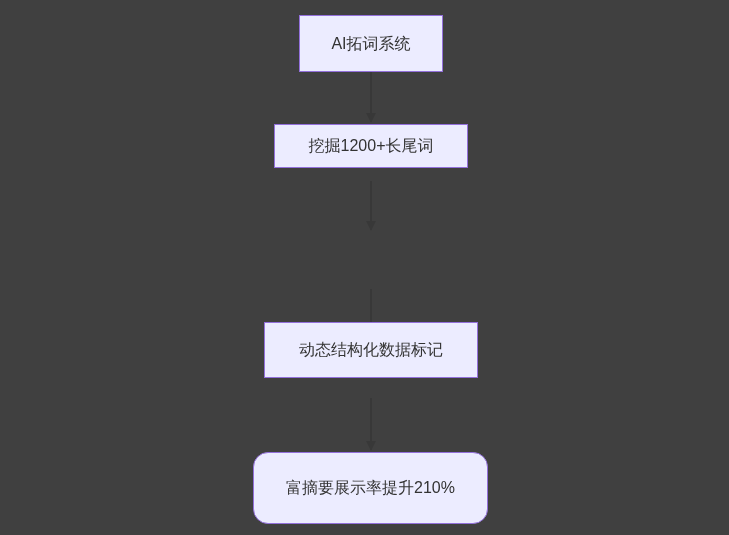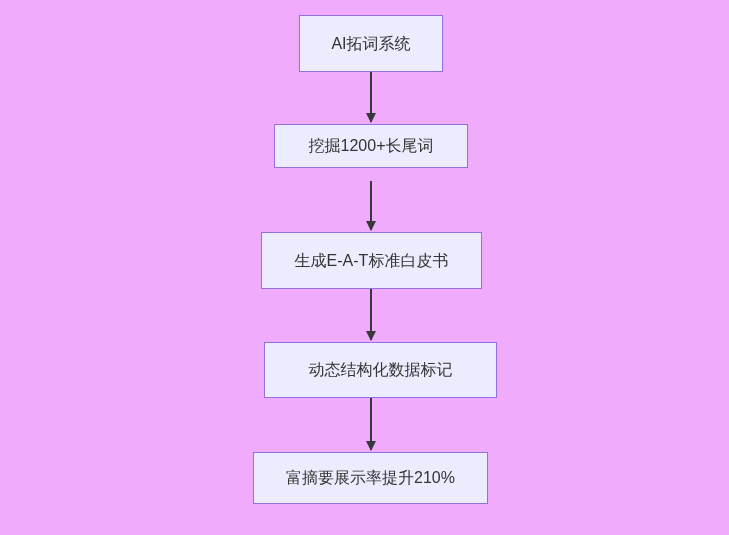--- a/index.html
+++ b/index.html
@@ -10,21 +10,21 @@
     width: 729px;
     height: 535px;
     background: #FAFAFA;
     font-family: "Liberation Sans", "DejaVu Sans", sans-serif;
     overflow: hidden;
   }
   .canvas {
     position: relative;
     width: 729px;
     height: 535px;
-    background: #f0abfc;
+    background: #404040;
   }
   .edges {
     position: absolute;
     left: 0;
     top: 0;
     width: 729px;
     height: 535px;
     pointer-events: none;
   }
   .node {
@@ -37,22 +37,22 @@
     line-height: 1.2;
     display: flex;
     align-items: center;
     justify-content: center;
     text-align: center;
     white-space: nowrap;
   }
   .n1 { left: 299px; top: 15px;  width: 144px; height: 57px; }
   .n2 { left: 274px; top: 124px; width: 194px; height: 44px; }
   .n3 { left: 261px; top: 232px; width: 221px; height: 57px; }
-  .n4 { left: 264px; top: 342px; width: 233px; height: 56px; }
-  .n5 { left: 253px; top: 452px; width: 235px; height: 52px; }
+  .n4 { left: 264px; top: 322px; width: 214px; height: 56px; }
+  .n5 { left: 253px; top: 452px; width: 235px; height: 72px; border-radius: 15px; }
 </style>
 </head>
 <body>
 
 <div class="canvas">
 
   <svg class="edges" width="729" height="535" viewBox="0 0 729 535" xmlns="http://www.w3.org/2000/svg">
     <defs>
       <marker id="arrowhead" viewBox="0 0 10 10" refX="9" refY="5" markerUnits="userSpaceOnUse" markerWidth="10" markerHeight="13" orient="auto">
         <path d="M0,0 L10,5 L0,10 z" fill="#383838"></path>
@@ -61,19 +61,18 @@
     <line x1="371" y1="72" x2="371" y2="122" stroke="#383838" stroke-width="2" marker-end="url(#arrowhead)"></line>
     <line x1="371" y1="181" x2="371" y2="230" stroke="#383838" stroke-width="2" marker-end="url(#arrowhead)"></line>
     <line x1="371" y1="289" x2="371" y2="340" stroke="#383838" stroke-width="2" marker-end="url(#arrowhead)"></line>
     <line x1="371" y1="398" x2="371" y2="450" stroke="#383838" stroke-width="2" marker-end="url(#arrowhead)"></line>
   </svg>
 
   <div class="node n1">AI拓词系统</div>
 
   <div class="node n2">挖掘1200+长尾词</div>
 
-  <div class="node n3">生成E-A-T标准白皮书</div>
 
   <div class="node n4">动态结构化数据标记</div>
 
   <div class="node n5">富摘要展示率提升210%</div>
 
 </div>
 
 </body></html>

